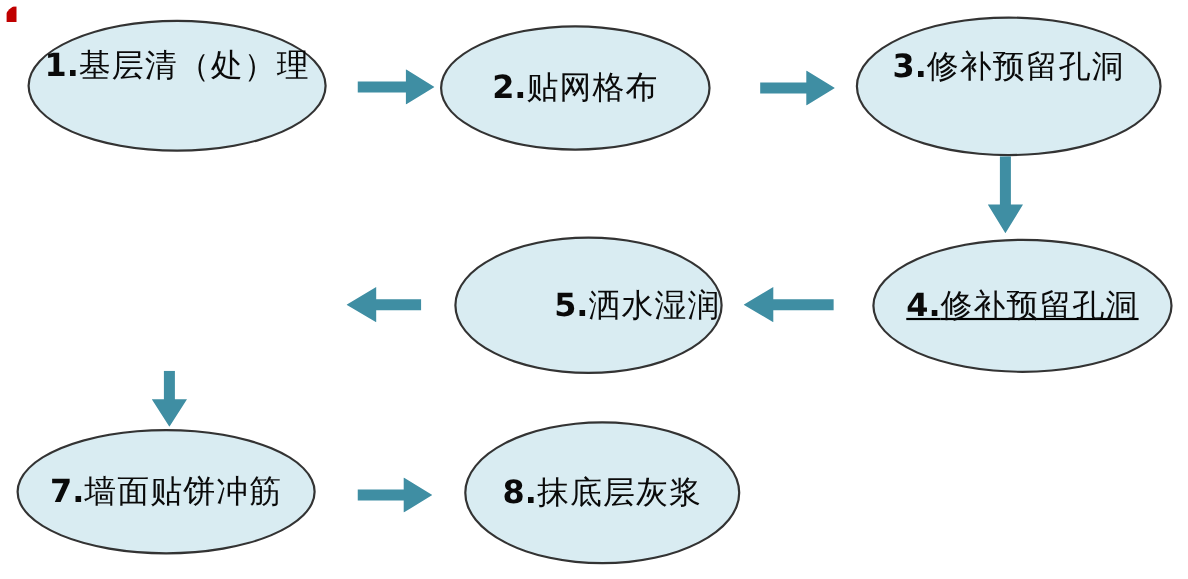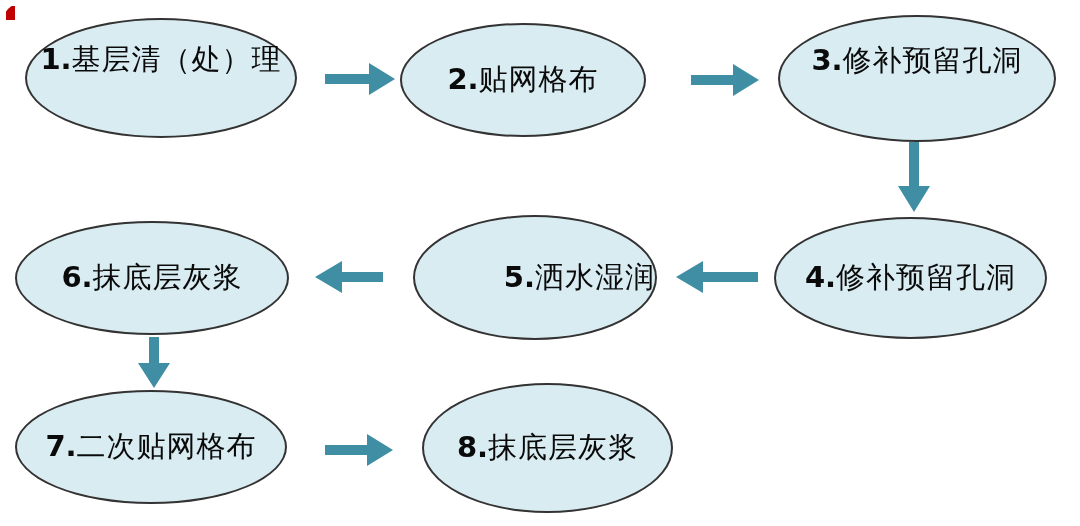--- a/index.html
+++ b/index.html
@@ -33,21 +33,21 @@
     font-weight: 700;
     font-size: 29px;
     letter-spacing: 0;
   }
   .text-high .txt { transform: translateY(-18px); }
 
   
   .e1 { left: 25px;  top: 18px;  width: 272px; height: 120px; }
   .e2 { left: 400px; top: 23px;  width: 246px; height: 114px; }
   .e3 { left: 778px; top: 15px;  width: 278px; height: 127px; }
-  .e4 { left: 774px; top: 217px; width: 273px; height: 122px; }
+  .e4 { left: 793px; top: 217px; width: 273px; height: 122px; text-decoration: underline; }
   .e5 { left: 413px; top: 215px; width: 244px; height: 125px; justify-content: flex-end; }
   .e6 { left: 15px;  top: 221px; width: 274px; height: 114px; }
   .e7 { left: 15px;  top: 390px; width: 272px; height: 114px; }
   .e8 { left: 422px; top: 383px; width: 251px; height: 130px; }
 
   .arrow { position: absolute; display: block; }
   .arrow polygon { fill: var(--arrow-color, #3f8ea3); }
   .a1 { left: 325px; top: 63px; }
   .a2 { left: 691px; top: 64px; }
   .a3 { left: 898px; top: 142px; }
@@ -83,26 +83,23 @@
   </div>
 
   <div class="node e4">
     <span class="txt"><b class="num">4.</b><span>修补预留孔洞</span></span>
   </div>
 
   <div class="node e5">
     <span class="txt"><b class="num">5.</b><span>洒水湿润</span></span>
   </div>
 
-  <div class="node e6">
-    <span class="txt"><b class="num">6.</b><span>抹底层灰浆</span></span>
-  </div>
 
   <div class="node e7">
-    <span class="txt"><b class="num">7.</b><span>二次贴网格布</span></span>
+    <span class="txt"><b class="num">7.</b><span>墙面贴饼冲筋</span></span>
   </div>
 
   <div class="node e8">
     <span class="txt"><b class="num">8.</b><span>抹底层灰浆</span></span>
   </div>
 
   <svg class="arrow a1" width="70" height="32" viewBox="0 0 70 32">
     <polygon points="0,11 44,11 44,0 70,16 44,32 44,21 0,21"></polygon>
   </svg>
   <svg class="arrow a2" width="68" height="32" viewBox="0 0 68 32">

